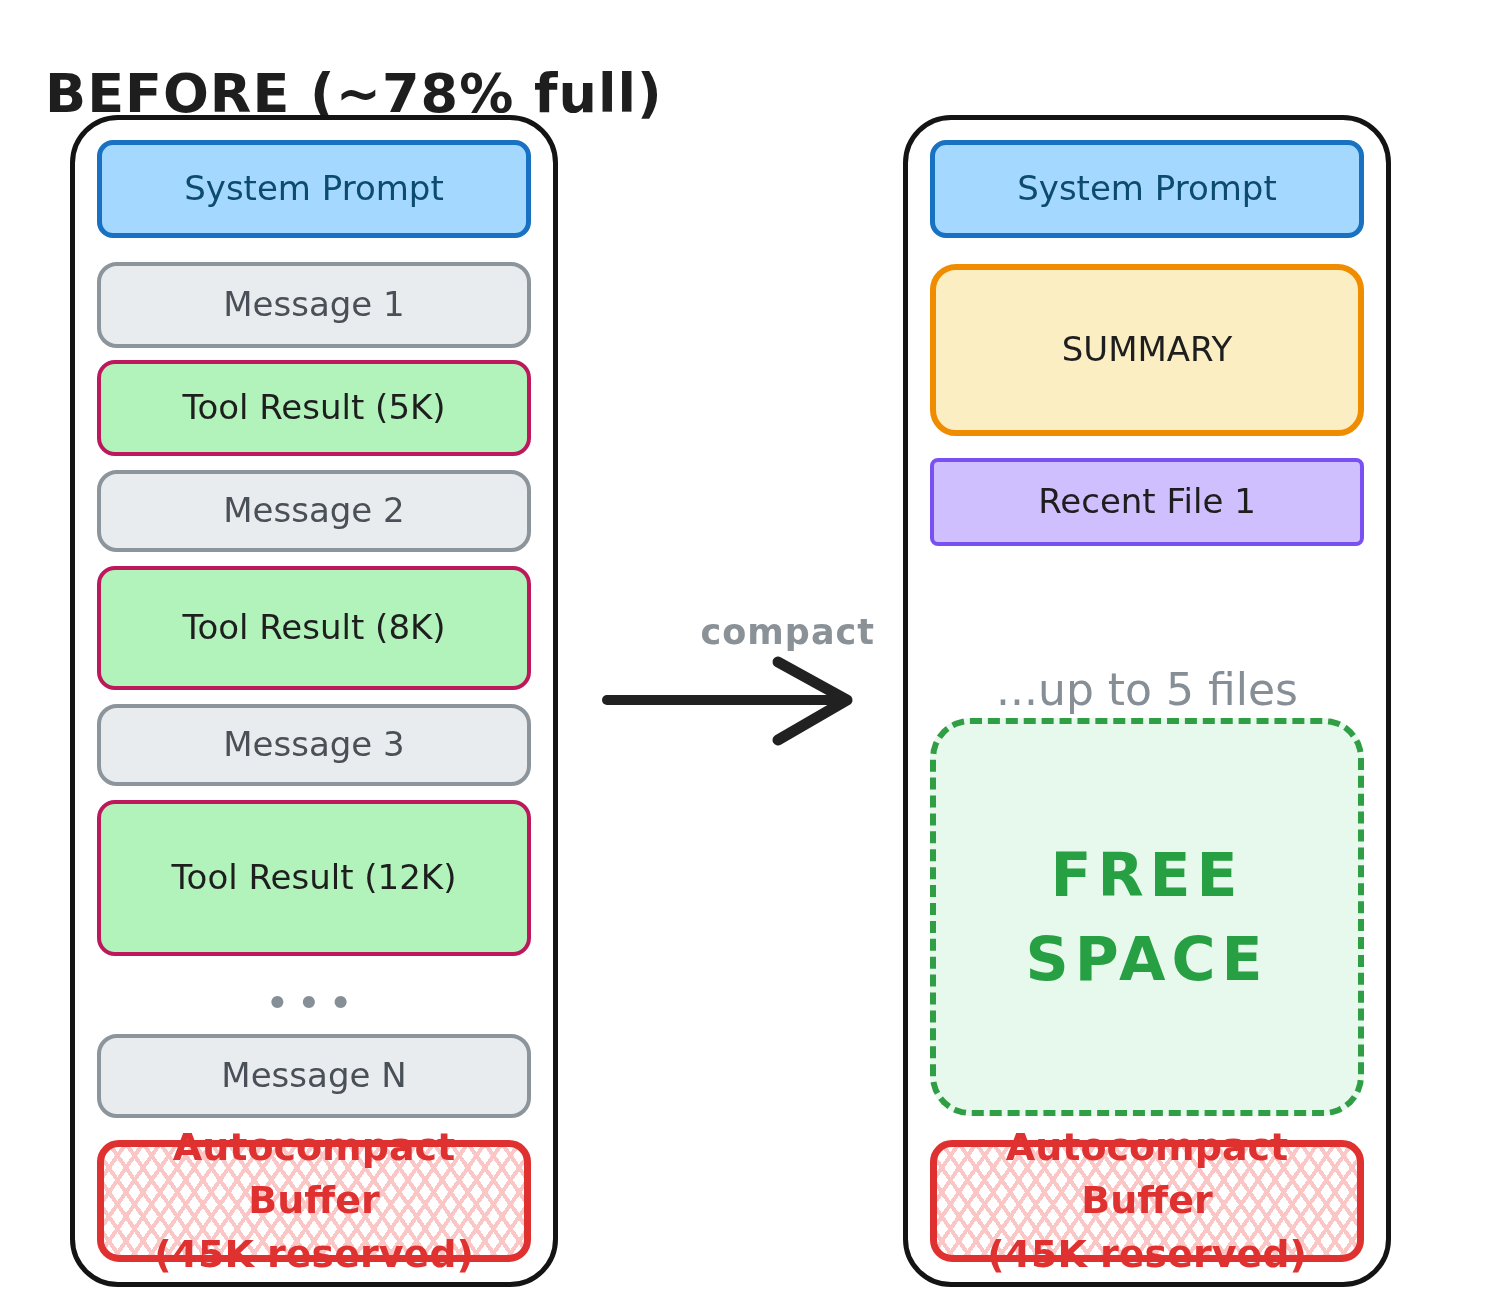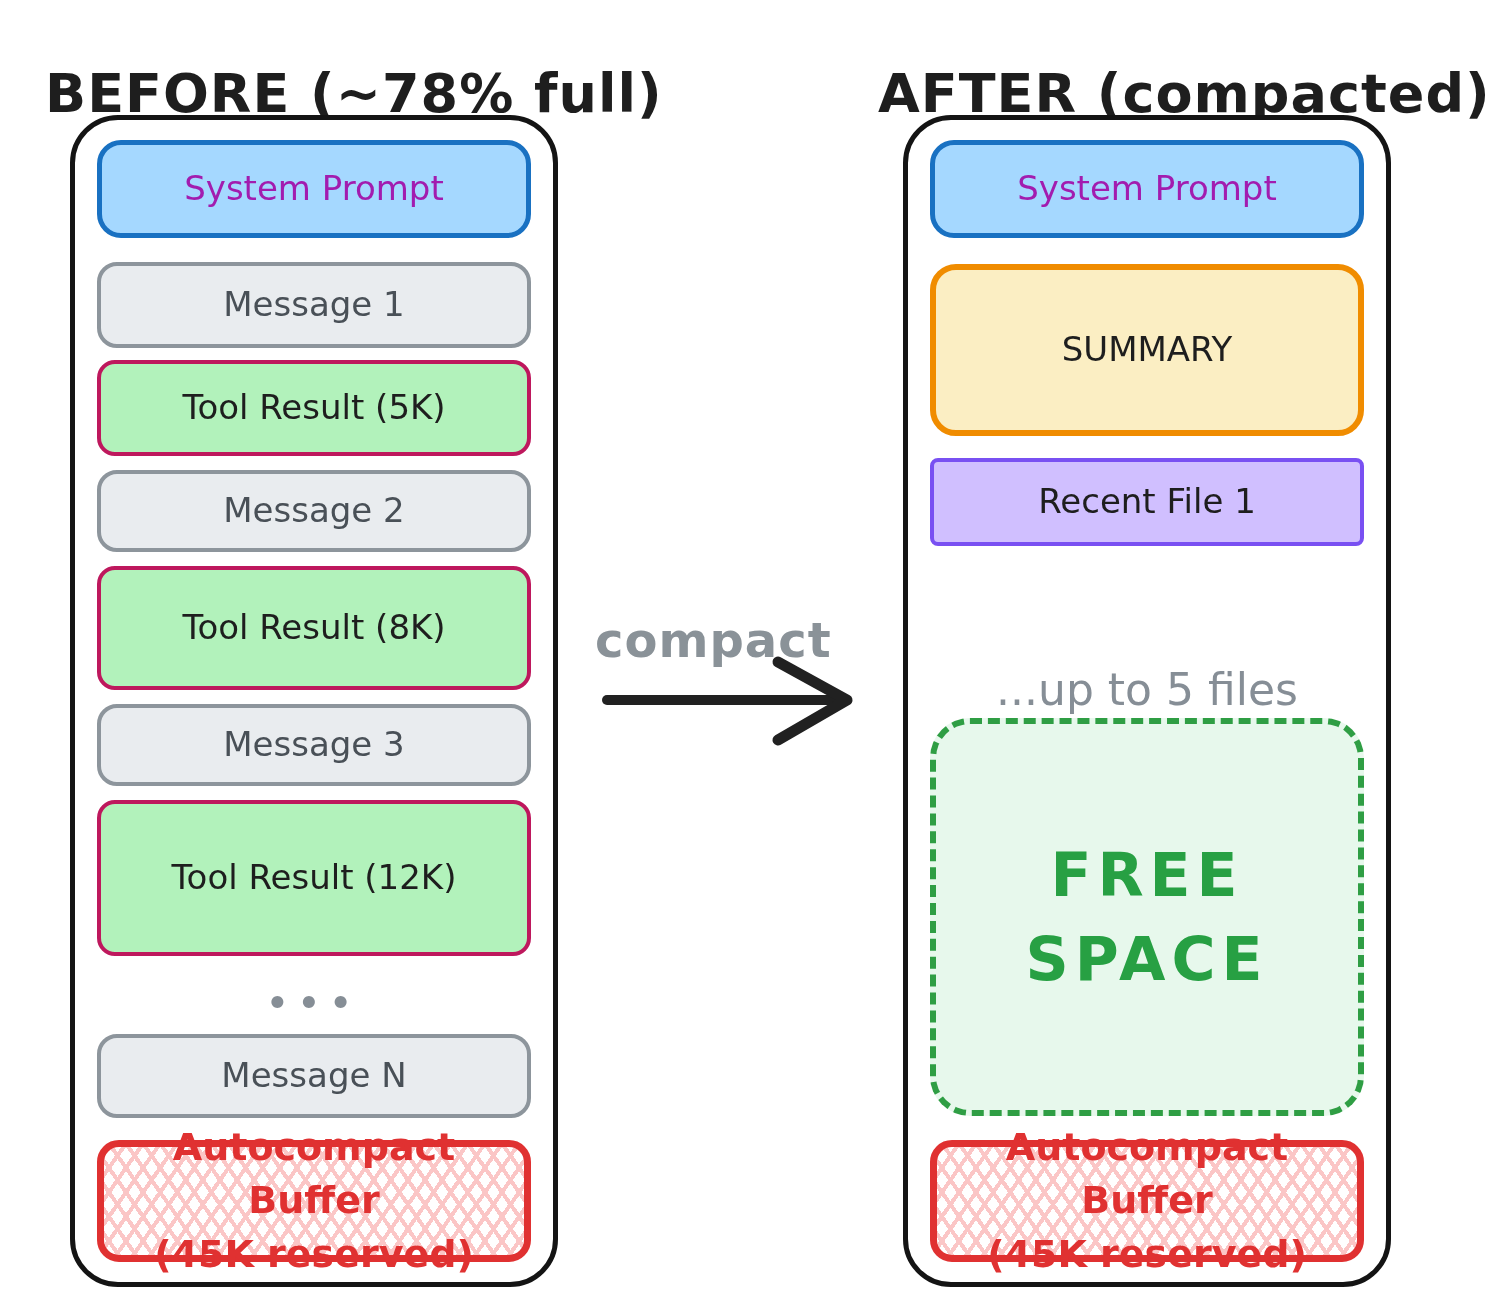--- a/index.html
+++ b/index.html
@@ -48,21 +48,21 @@
     right: 22px;
     display: flex;
     flex-direction: column;
     align-items: center;
     justify-content: center;
     text-align: center;
     box-sizing: border-box;
     font-size: 34px;
     line-height: 1.4;
   }
-  .system  { background: #a5d8ff; border: 5px solid #1971c2; border-radius: 24px; color: #a21caf; }
+  .system  { background: #a5d8ff; border: 5px solid #1971c2; border-radius: 16px; color: #0c4a6e; }
   .message { background: #e9ecef; border: 4px solid #8d959c; border-radius: 20px; color: #495057; }
   .tool    { background: #b2f2bb; border: 4px solid #be185d; border-radius: 18px; color: #1e1e1e; }
   .summary { background: #fbeec3; border: 6px solid #f08c00; border-radius: 26px; color: #1e1e1e; }
   .file    { background: #d0bfff; border: 4px solid #7950f2; border-radius: 8px; color: #1e1e1e; }
   .free {
     background: #e7f8ec;
     border: 6px dashed #2f9e44;
     border-radius: 40px;
     color: #27a043;
     font-size: 60px;
@@ -96,41 +96,40 @@
     right: 0;
     text-align: center;
     color: #868e96;
     font-size: 44px;
   }
   .arrow-label {
     position: absolute;
     left: 595px;
     top: 612px;
     width: 280px;
-    text-align: left;
+    text-align: right;
     color: #8a9298;
-    font-size: 48px;
+    font-size: 35px;
     font-weight: 600;
     letter-spacing: 1px;
   }
   .arrow-svg {
     position: absolute;
     left: 595px;
     top: 648px;
     width: 280px;
     height: 110px;
   }
 </style>
 </head>
 <body>
 
 <div class="stage">
 
   <div class="title title-before">BEFORE (~78% full)</div>
-  <div class="title title-after">AFTER (compacted)</div>
 
   <div class="container container-before">
     <div class="block system" style="top:20px;height:98px">
       <span>System Prompt</span>
     </div>
     <div class="block message" style="top:142px;height:86px">
       <span>Message 1</span>
     </div>
     <div class="block tool" style="top:240px;height:96px">
       <span>Tool Result (5K)</span>

